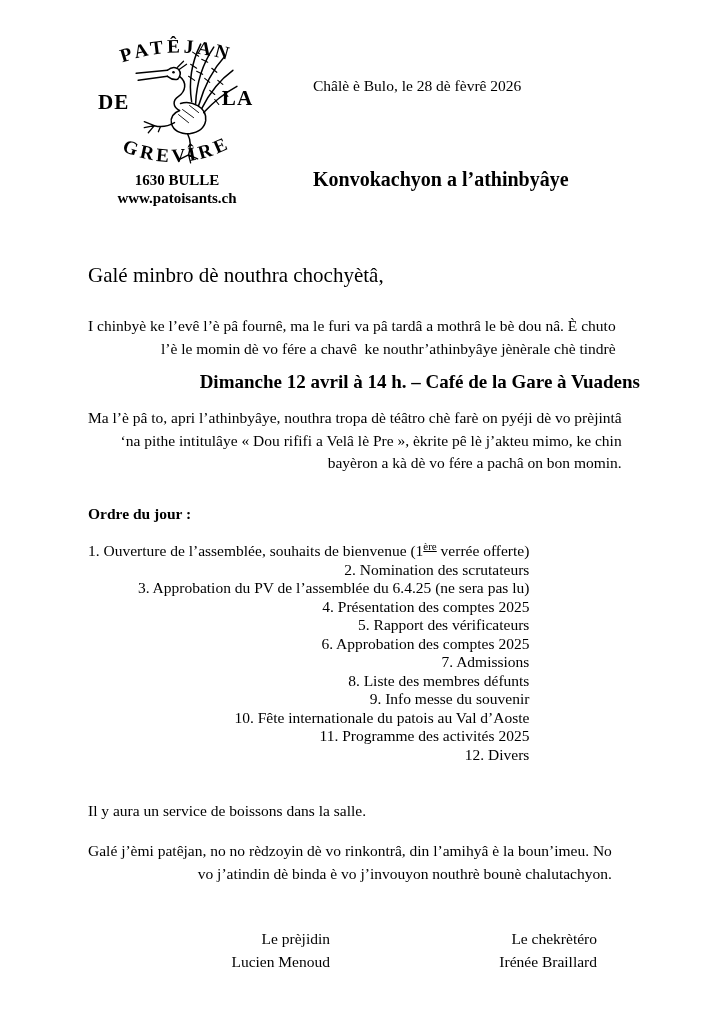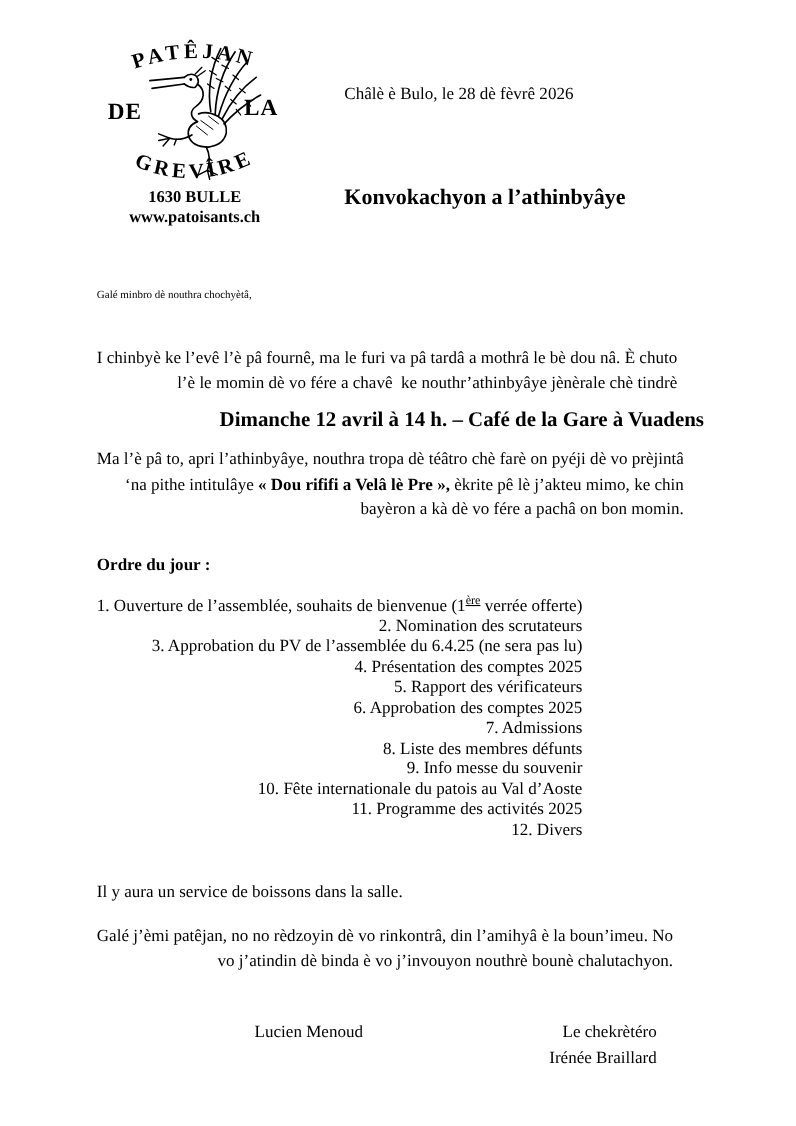--- a/index.html
+++ b/index.html
@@ -13,26 +13,26 @@
     margin:0 auto;
   }
   .line{white-space:pre-wrap;text-align:right;}
   .abs{position:absolute;}
   .logo-block{left:93px;top:30px;width:168px;text-align:center;}
   .logo-svg{display:block;width:168px;height:141px;}
   .logo-address{font-weight:bold;font-size:15px;line-height:18px;}
   .logo-website{font-weight:bold;font-size:15px;line-height:18px;}
   .dateline{left:313px;top:77px;font-size:15.5px;}
   .doc-title{left:313px;top:168px;font-size:20px;font-weight:bold;margin:0;}
-  .salutation{left:88px;top:263px;font-size:10px;}
+  .salutation{left:88px;top:263px;font-size:21px;}
   .para{font-size:15.5px;line-height:22.5px;}
   .para1{left:88px;top:315px;}
   .event-line{left:88px;top:371px;width:552px;text-align:right;font-size:19px;font-weight:bold;}
   .para2{left:88px;top:407px;}
-  .bold{font-weight:bold;margin-top:48px;}
+  .bold{font-weight:normal;margin-top:48px;}
   .agenda-title{left:88px;top:505px;font-size:15.5px;font-weight:bold;}
   .agenda{left:88px;top:542px;font-size:15.5px;line-height:18.5px;}
   sup.ord{font-size:11px;vertical-align:6px;line-height:0;text-decoration:underline;}
   .service-line{left:88px;top:802px;font-size:15.5px;}
   .closing{left:88px;top:840px;}
   .signature{top:928px;width:160px;text-align:center;font-size:15.5px;line-height:22.5px;}
   .sig-left{left:170px;}
   .sig-right{left:437px;}
 </style>
 </head>
@@ -124,20 +124,21 @@
   </div>
 
   <div class="abs service-line line">Il y aura un service de boissons dans la salle.</div>
 
   <div class="abs para closing">
     <div class="line">Galé j’èmi patêjan, no no rèdzoyin dè vo rinkontrâ, din l’amihyâ è la boun’imeu. No</div>
     <div class="line">vo j’atindin dè binda è vo j’invouyon nouthrè bounè chalutachyon.</div>
   </div>
 
   <div class="abs signature sig-left">
+    <div class="line">Le prèjidin</div>
     <div class="line">Lucien Menoud</div>
   </div>
   <div class="abs signature sig-right">
     <div class="line">Le chekrètéro</div>
     <div class="line">Irénée Braillard</div>
   </div>
 
 </div>
 
 </body></html>

